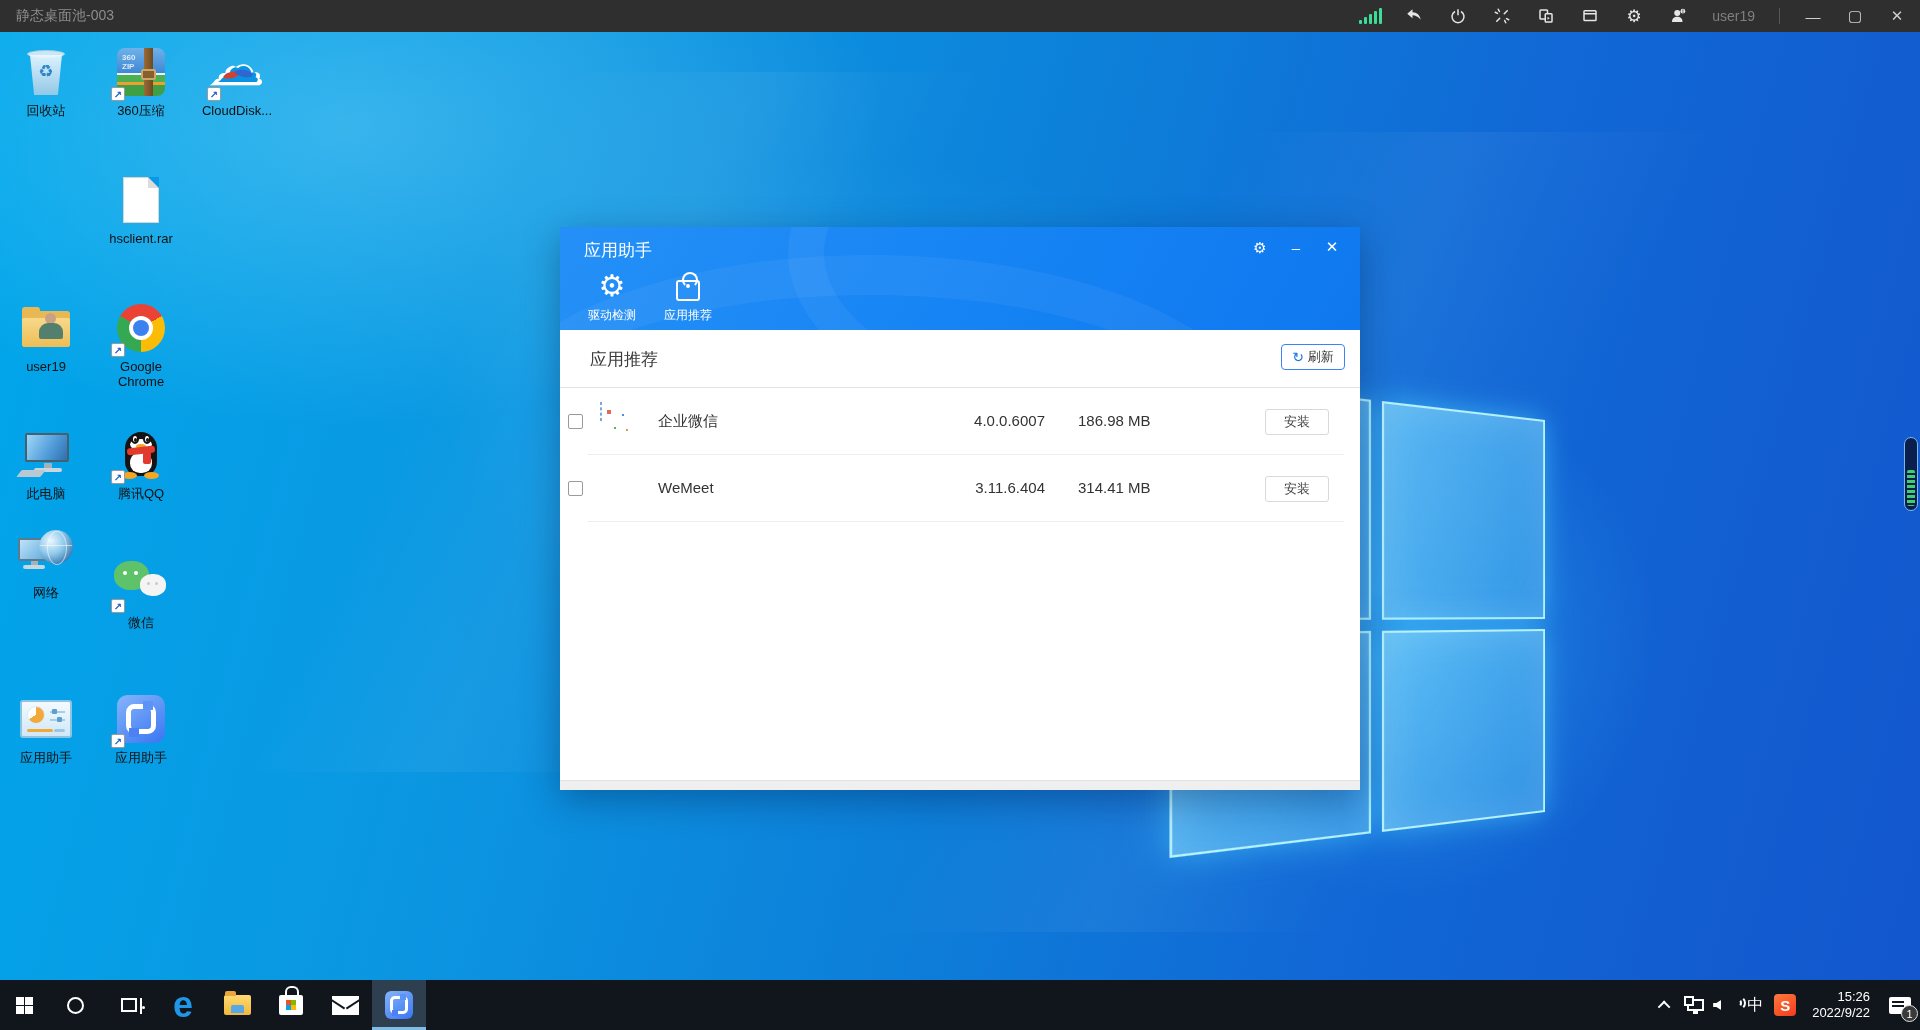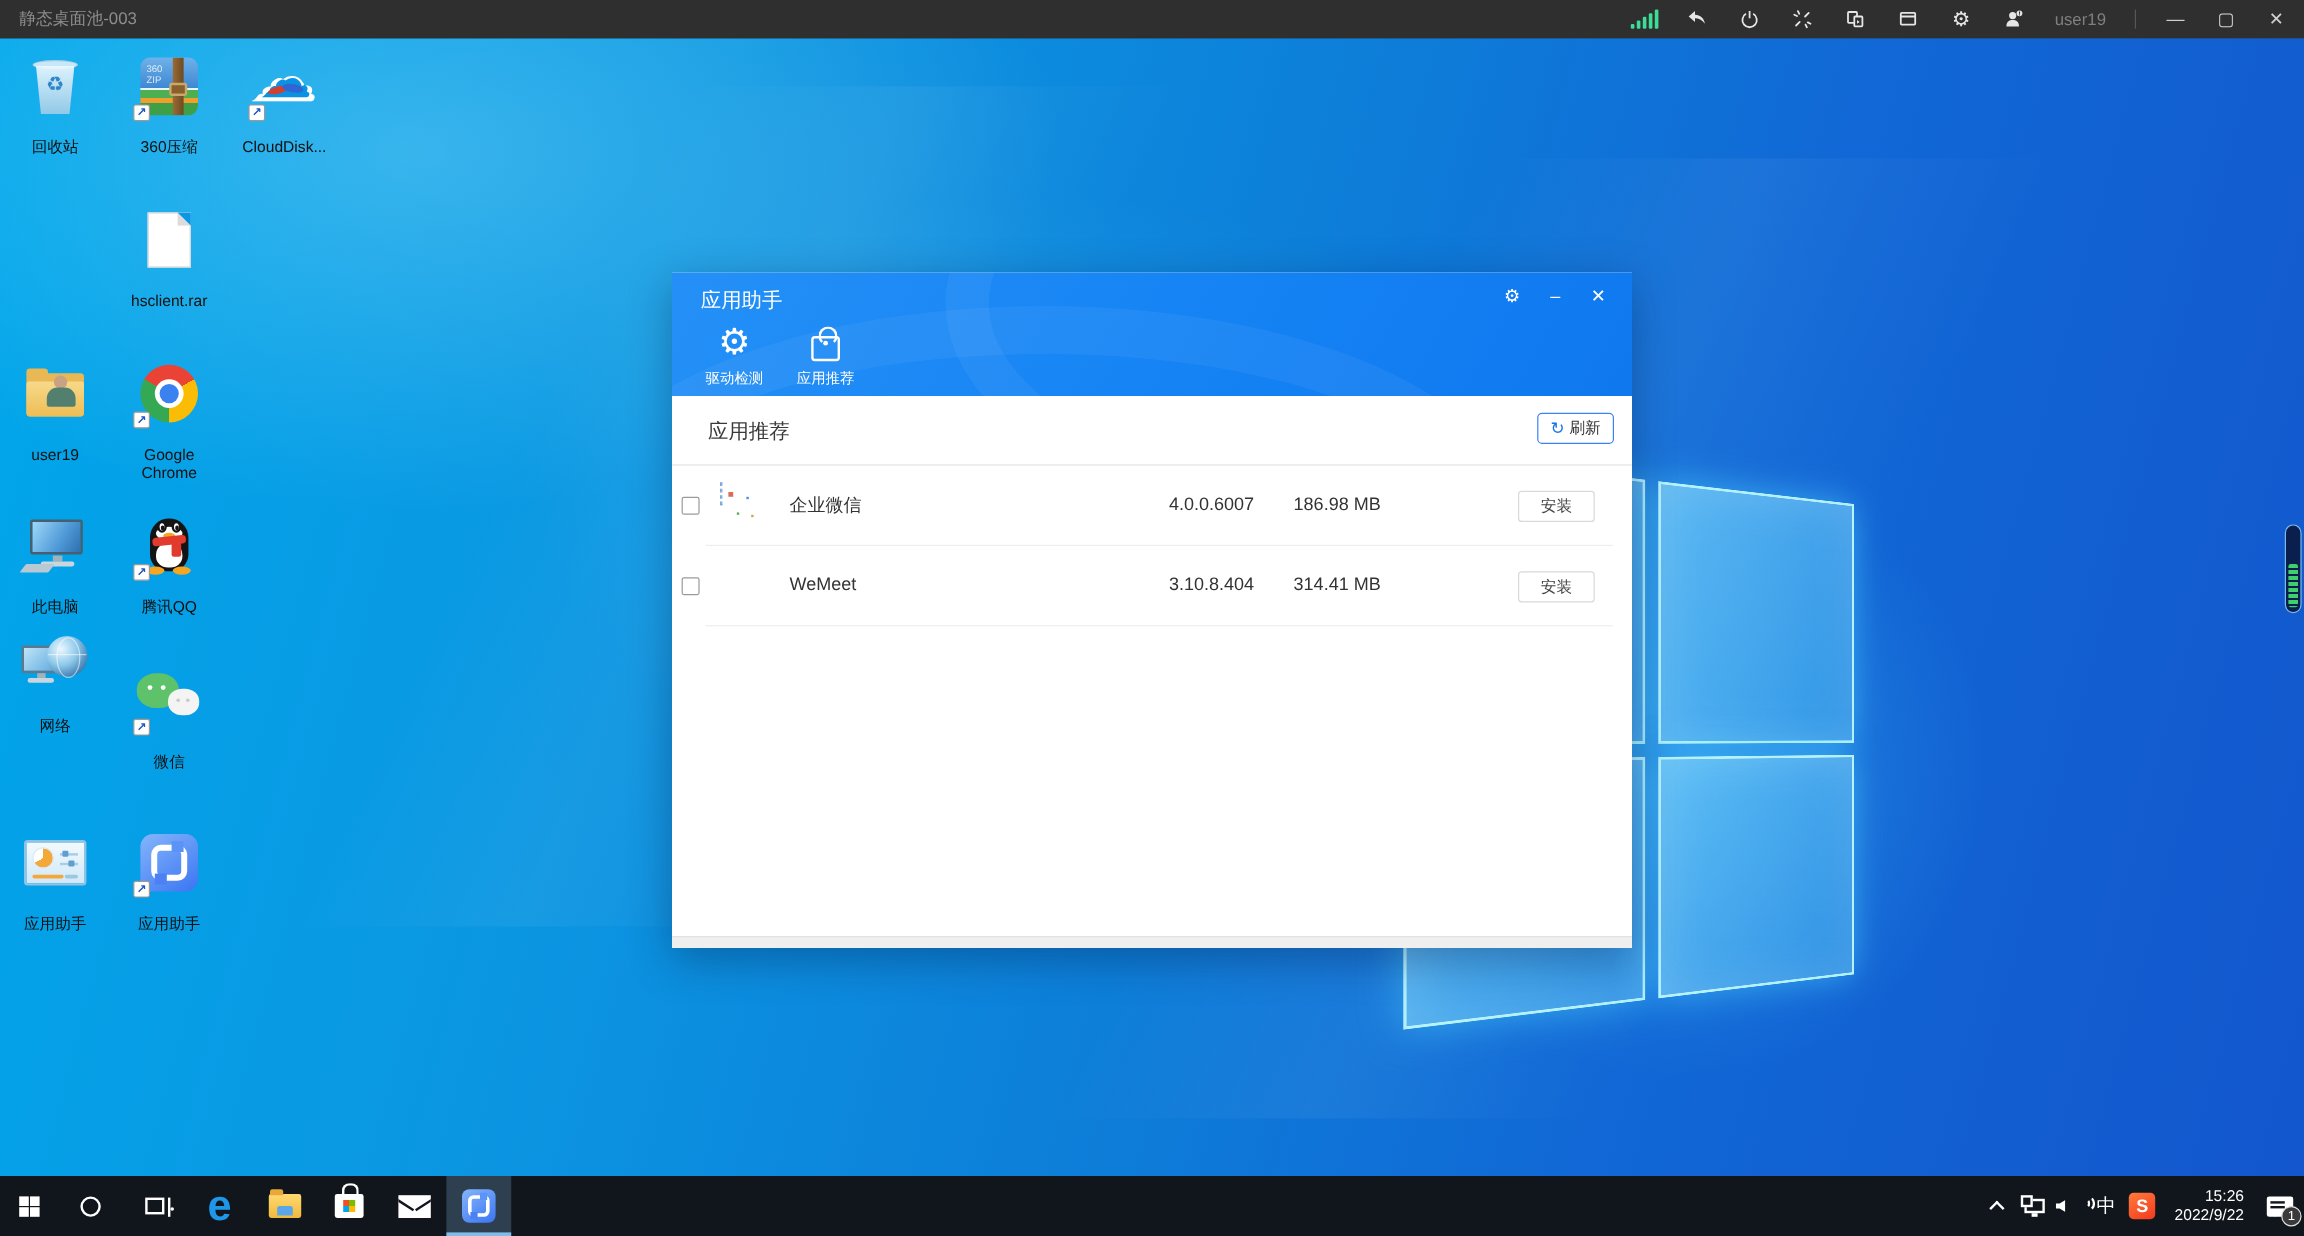--- a/index.html
+++ b/index.html
@@ -46,41 +46,41 @@
 
   
   .edge-widget { position:absolute; right:2px; top:405px; width:14px; height:74px;
            background:#0a1f4e; border:1px solid #79b9ea; border-radius:7px; z-index:40; }
   .edge-widget::after { content:''; position:absolute; left:2px; right:2px; bottom:4px; height:36px;
            background:repeating-linear-gradient(to bottom, #3ed06c 0 3px, #0a1f4e 3px 5px); border-radius:2px; }
 
   
   .dicon { position:absolute; width:86px; display:flex; flex-direction:column; align-items:center; cursor:default; }
   .dicon .art { position:relative; width:56px; height:54px; display:flex; align-items:center; justify-content:center; }
-  .dicon .lbl { margin-top:16px; font-size:13px; line-height:15px; color:#111; text-align:center; max-width:86px; }
+  .dicon .lbl { margin-top:4px; font-size:13px; line-height:15px; color:#111; text-align:center; max-width:86px; }
   .shortcut { position:absolute; left:-2px; bottom:-2px; width:14px; height:14px; background:#fff;
               border:1px solid #9a9a9a; border-radius:2px; display:flex; align-items:center; justify-content:center;
               font-size:10px; color:#1a56c4; font-weight:bold; z-index:3; }
 
   
   .rec { position:relative; width:42px; height:48px; }
   .rec .body { position:absolute; left:4px; top:7px; width:34px; height:40px;
       background:linear-gradient(180deg, rgba(236,248,255,.92), rgba(168,205,230,.85));
       clip-path:polygon(3% 0,97% 0,85% 100%,15% 100%); }
   .rec .rim { position:absolute; left:2px; top:2px; width:38px; height:8px;
       background:rgba(210,234,248,.95); border-radius:50%; border:1px solid rgba(120,160,190,.4); }
   .rec .sym { position:absolute; left:0; right:0; top:13px; text-align:center; color:#2e86c8; font-size:17px; }
   
   .z360 { position:relative; width:48px; height:48px; border-radius:8px; overflow:hidden;
       background:linear-gradient(180deg,#6fb1e8 0%,#3f88d4 52%,#e8f4fb 52%,#e8f4fb 56%,#4caf50 56%,#4caf50 70%,#ef9f2f 70%,#ef9f2f 78%,#3f9f46 78%); }
   .z360 .belt { position:absolute; left:56%; top:0; width:9px; height:100%;
       background:linear-gradient(90deg,#9a6b35,#6e4a20); }
   .z360 .buckle { position:absolute; left:50%; top:44%; width:15px; height:11px; background:#8a5f2e;
       border:2px solid #c9a86a; border-radius:2px; }
-  .z360 .ztxt { position:absolute; left:5px; top:5px; color:rgba(255,255,255,.8); font-size:8px; line-height:9px; font-weight:normal; }
+  .z360 .ztxt { position:absolute; left:5px; top:5px; color:rgba(255,255,255,.8); font-size:8px; line-height:9px; font-weight:bold; }
   
   .clouddisk { position:relative; width:58px; height:48px; }
   .c-outer { position:absolute; left:-2px; top:-12px; font-size:58px; line-height:58px; color:#fff; }
   .c-inner { position:absolute; left:7px; top:-3px; font-size:44px; line-height:44px; color:#0a93e3; }
   .sw1 { position:absolute; left:14px; top:24px; width:18px; height:6px; background:#d4402f; border-radius:50%; transform:rotate(-14deg); }
   .sw2 { position:absolute; left:26px; top:22px; width:18px; height:7px; background:#2f66d4; border-radius:50%; transform:rotate(10deg); }
   
   .file { position:relative; width:36px; height:46px; background:#fff; border:1px solid #d5d5d5; }
   .file::before { content:''; position:absolute; right:-1px; top:-1px; border-style:solid; border-width:0 11px 11px 0;
       border-color:#0a97e5 #0a97e5 #dcdcdc #dcdcdc; }
@@ -528,21 +528,21 @@
           <span class="app-ico"><span class="broken-ico"></span></span>
           <span class="app-name">企业微信</span>
           <span class="app-ver">4.0.0.6007</span>
           <span class="app-size">186.98 MB</span>
           <button class="install-btn">安装</button>
         </div>
         <div class="approw">
           <span class="chk"></span>
           <span class="app-ico"><span class="wemeet-ico"></span></span>
           <span class="app-name">WeMeet</span>
-          <span class="app-ver">3.10.8.404</span>
+          <span class="app-ver">3.11.6.404</span>
           <span class="app-size">314.41 MB</span>
           <button class="install-btn">安装</button>
         </div>
       </div>
       <div class="appwin-foot"></div>
     </div>
   </div>
 
   <div class="taskbar">
     <div class="start-btn">

